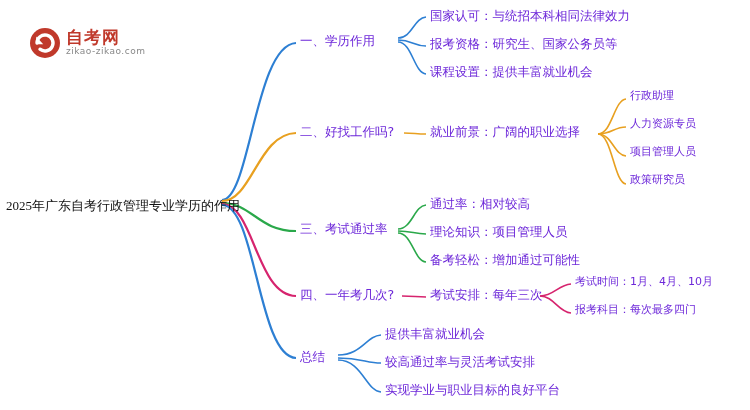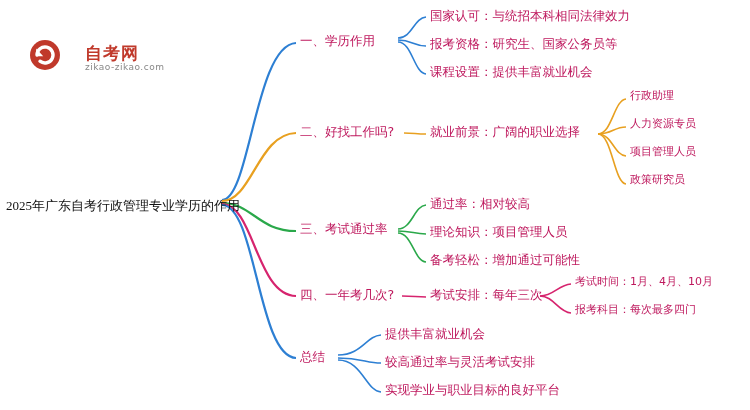--- a/index.html
+++ b/index.html
@@ -5,31 +5,31 @@
   html,body{margin:0;padding:0;}
   body{
     width:750px;height:410px;
     background:#ffffff;
     font-family:"DejaVu Sans","Liberation Sans",sans-serif;
     overflow:hidden;
     position:relative;
   }
   #mindmap{position:absolute;left:0;top:0;width:750px;height:410px;}
   .logo-wrap{
-    position:absolute;left:28px;top:26px;width:170px;height:46px;
-    display:flex;align-items:flex-end;gap:23px;
+    position:absolute;left:28px;top:20px;width:170px;height:46px;
+    display:flex;align-items:center;gap:4px;
   }
   .logo-mark{width:34px;height:34px;position:relative;flex:0 0 auto;}
   .logo-text{display:flex;flex-direction:column;line-height:1.05;}
   .logo-title{font-size:17px;color:#c0392b;font-weight:bold;letter-spacing:1px;}
   .logo-sub{font-size:9px;color:#888;letter-spacing:0.5px;}
   .node{
     position:absolute;
     font-size:12.5px;
-    color:#be185d;
+    color:#6d28d9;
     white-space:nowrap;
     line-height:1.2;
   }
   .root{
     font-size:13px;
     color:#111;
     font-family:Liberation Serif, serif;
   }
   .lvl1{font-size:12.5px;}
   .lvl2{font-size:12.5px;}

